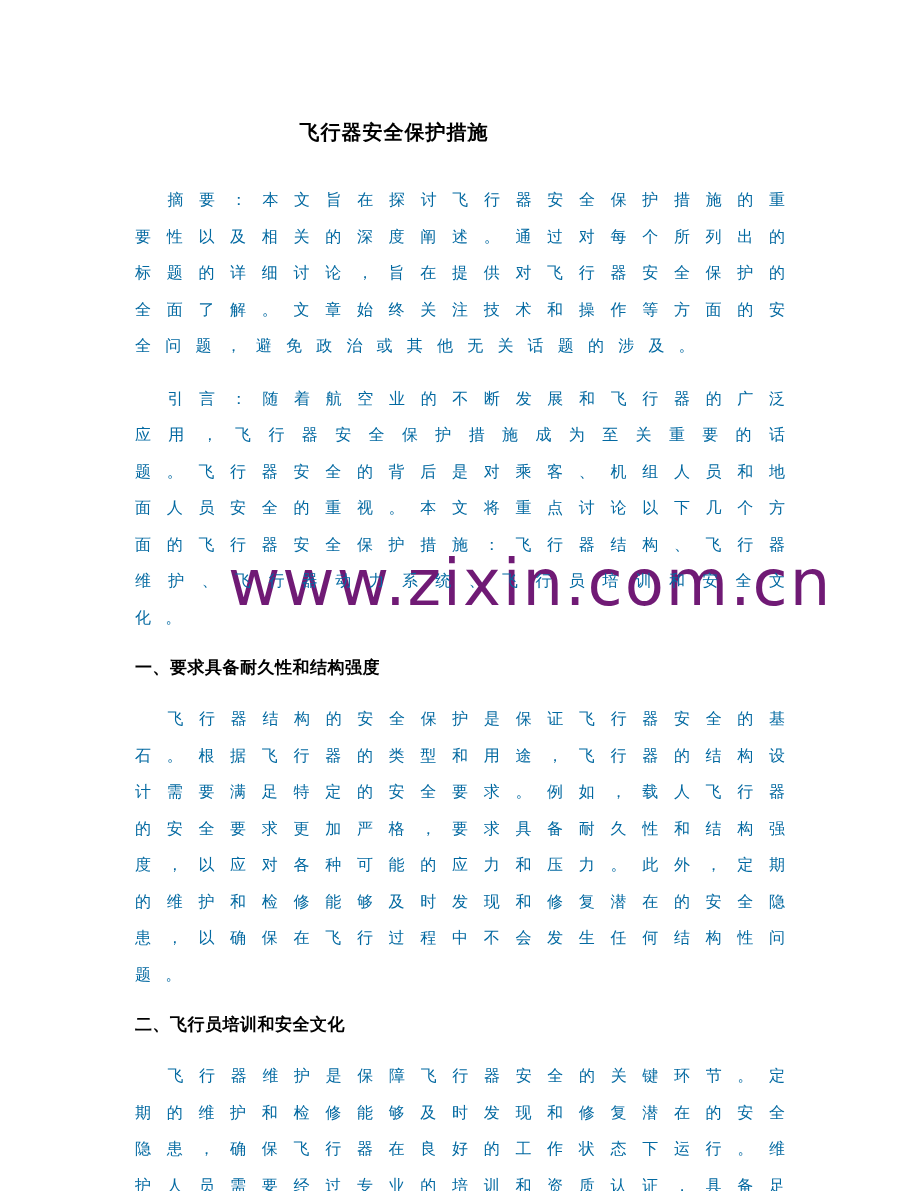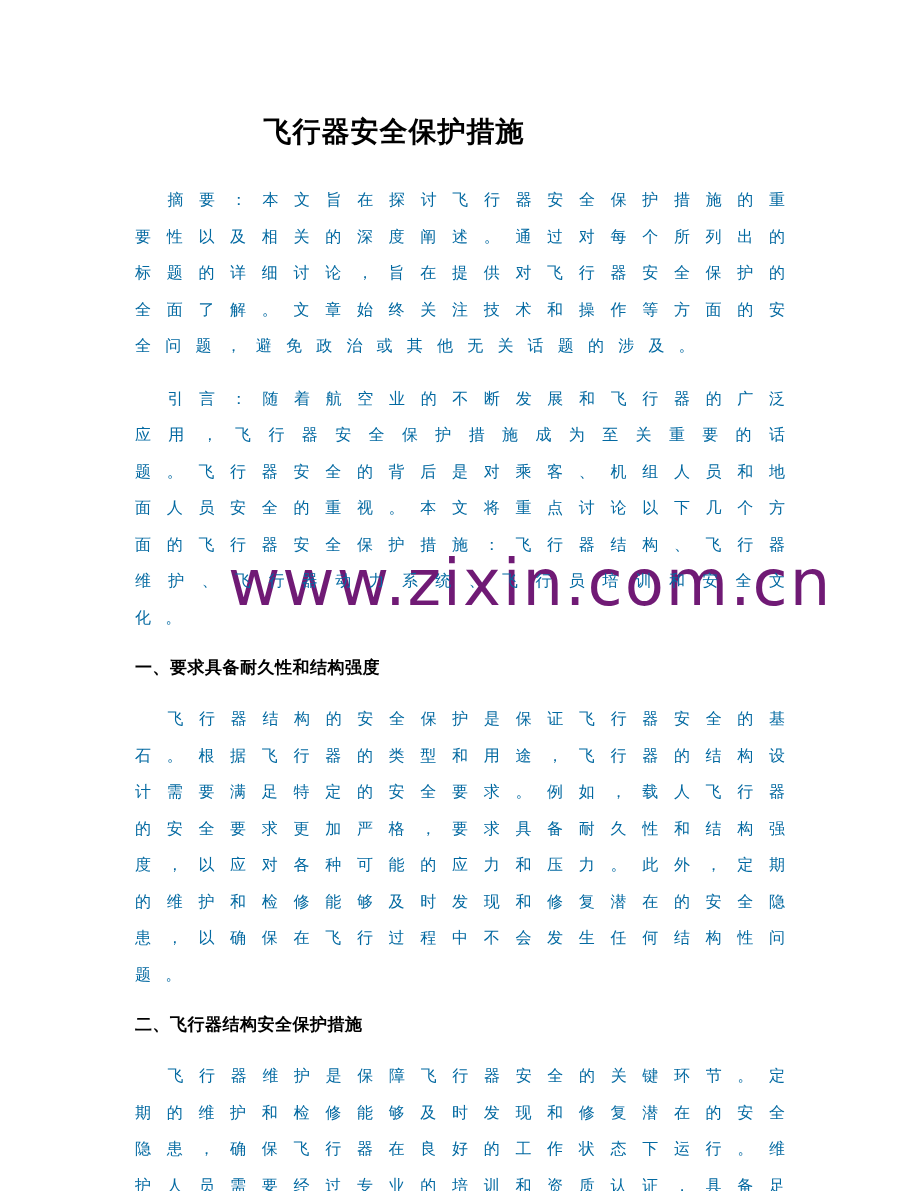--- a/index.html
+++ b/index.html
@@ -23,21 +23,21 @@
       background: #ffffff;
     }
     .title {
       position: absolute;
       top: 110px;
       left: 0;
       width: 788px;
       text-align: center;
       font-family: "DejaVu Sans", "Liberation Sans", sans-serif;
       font-weight: bold;
-      font-size: 28px;
+      font-size: 20px;
       letter-spacing: 1px;
       color: #000000;
       line-height: 44px;
     }
     .content {
       position: absolute;
       left: 135px;
       top: 182px;
       width: 650px;
     }
@@ -86,18 +86,18 @@
   <h1 class="title" style="margin:0;">飞行器安全保护措施</h1>
 
   <div class="content">
     <p class="para">摘要：本文旨在探讨飞行器安全保护措施的重要性以及相关的深度阐述。通过对每个所列出的标题的详细讨论，旨在提供对飞行器安全保护的全面了解。文章始终关注技术和操作等方面的安全问题，避免政治或其他无关话题的涉及。</p>
 
     <p class="para">引言：随着航空业的不断发展和飞行器的广泛应用，飞行器安全保护措施成为至关重要的话题。飞行器安全的背后是对乘客、机组人员和地面人员安全的重视。本文将重点讨论以下几个方面的飞行器安全保护措施：飞行器结构、飞行器维护、飞行器动力系统、飞行员培训和安全文化。</p>
 
     <h2 class="heading">一、要求具备耐久性和结构强度</h2>
     <p class="para">飞行器结构的安全保护是保证飞行器安全的基石。根据飞行器的类型和用途，飞行器的结构设计需要满足特定的安全要求。例如，载人飞行器的安全要求更加严格，要求具备耐久性和结构强度，以应对各种可能的应力和压力。此外，定期的维护和检修能够及时发现和修复潜在的安全隐患，以确保在飞行过程中不会发生任何结构性问题。</p>
 
-    <h2 class="heading">二、飞行器结构安全保护措施</h2>
+    <h2 class="heading">二、飞行员培训和安全文化</h2>
     <p class="para">飞行器维护是保障飞行器安全的关键环节。定期的维护和检修能够及时发现和修复潜在的安全隐患，确保飞行器在良好的工作状态下运行。维护人员需要经过专业的培训和资质认证，具备足够的技能和知识来识别和处理各种维修问题。此外，维护工作的记录和文档化也是一项重要的安全措施，便于跟踪和追溯维护操作的历史。</p>
 
   </div>
 
 </div>
 
 </body></html>

